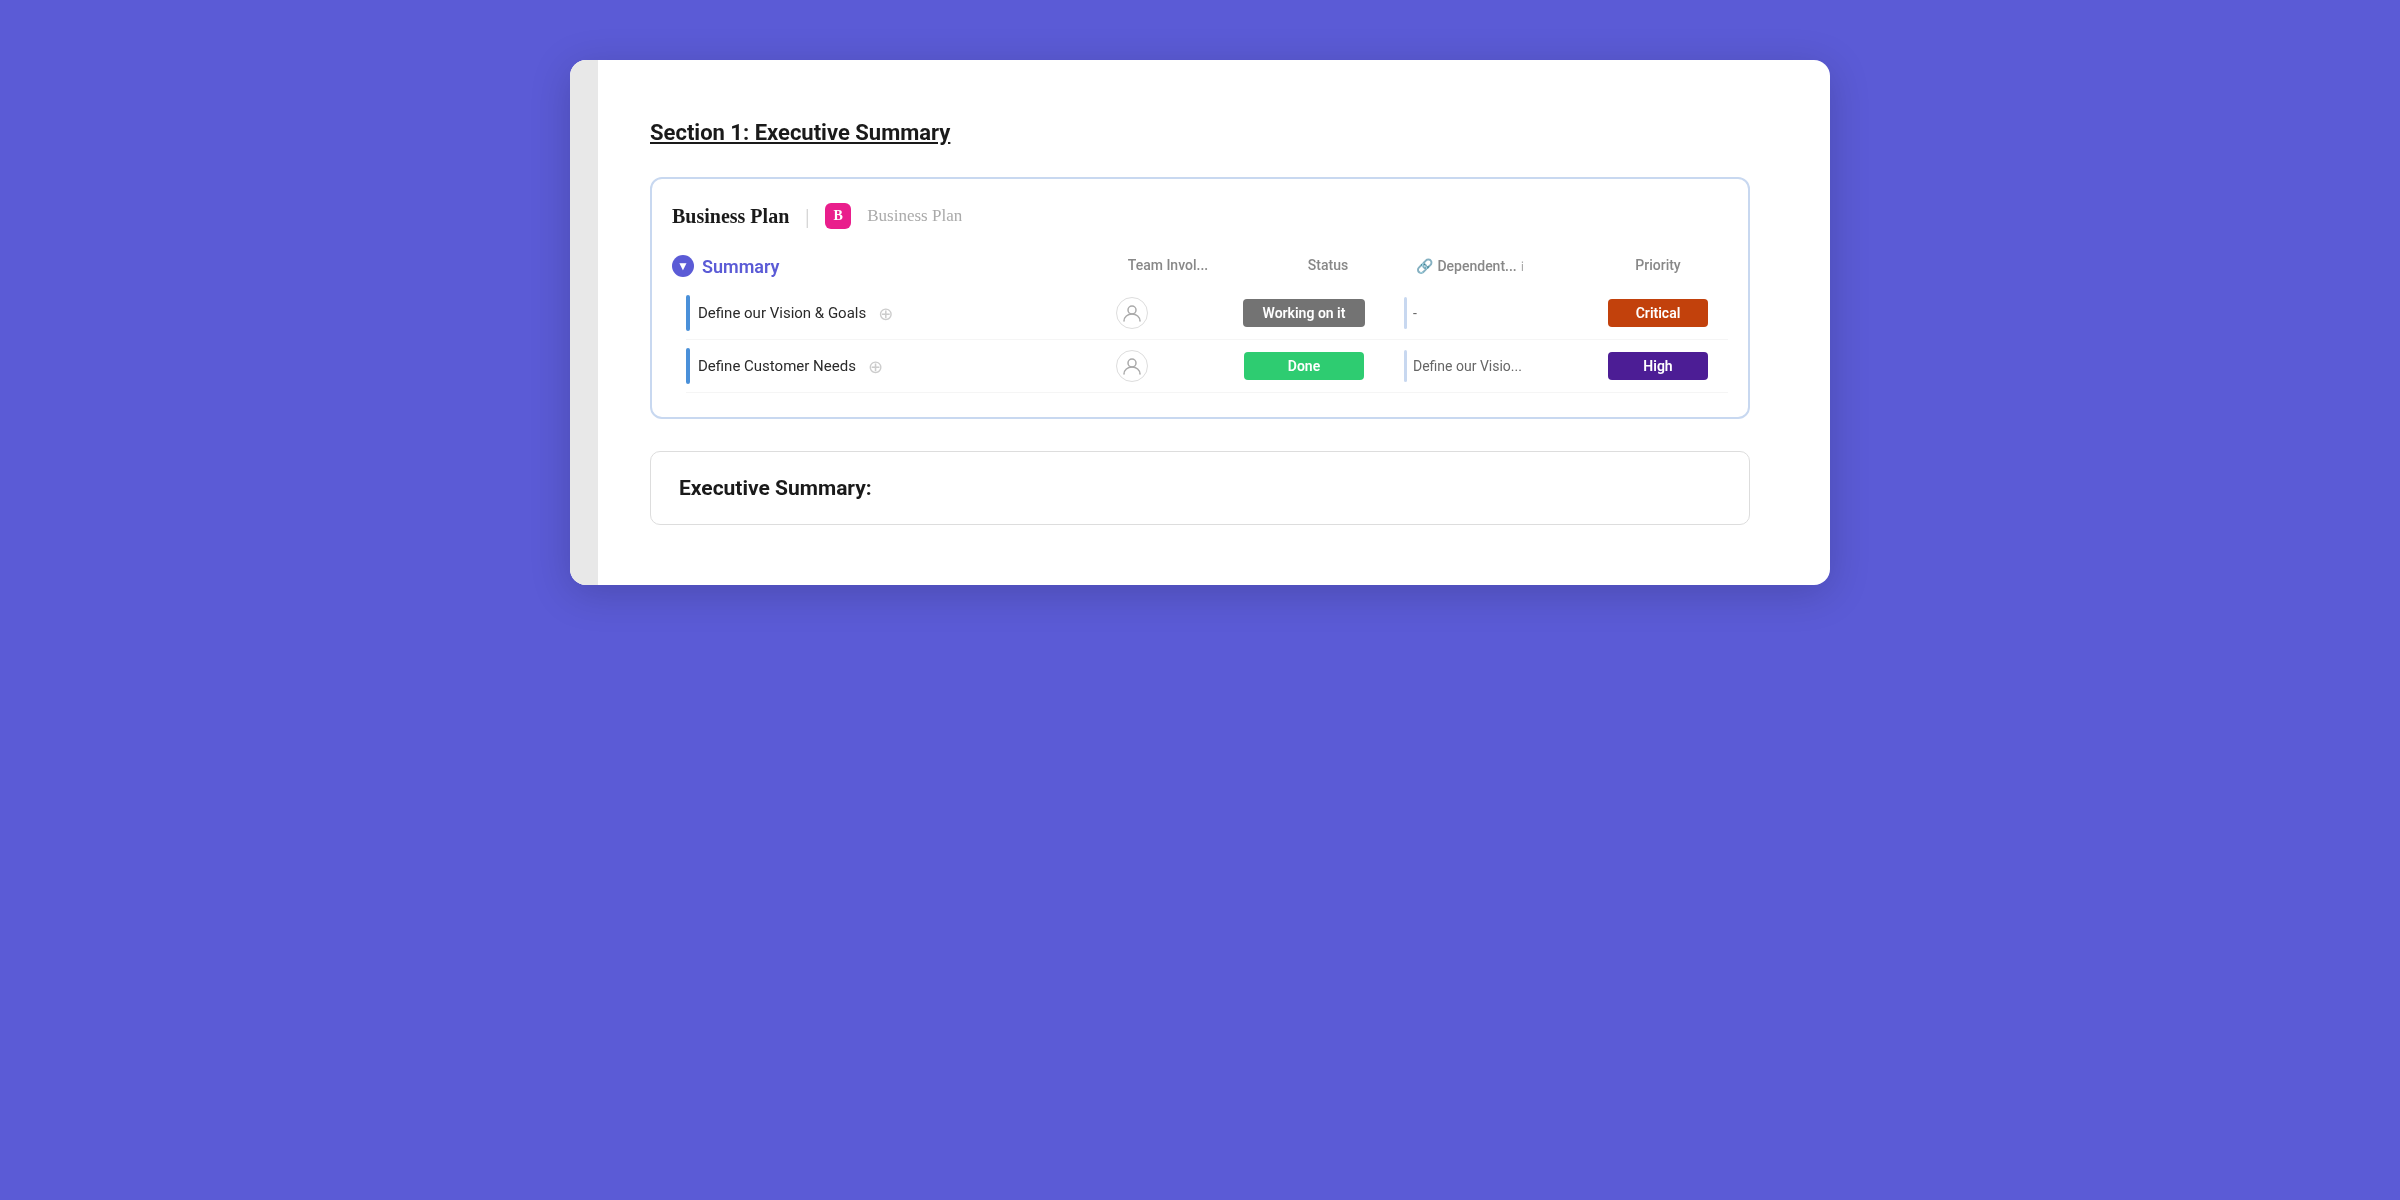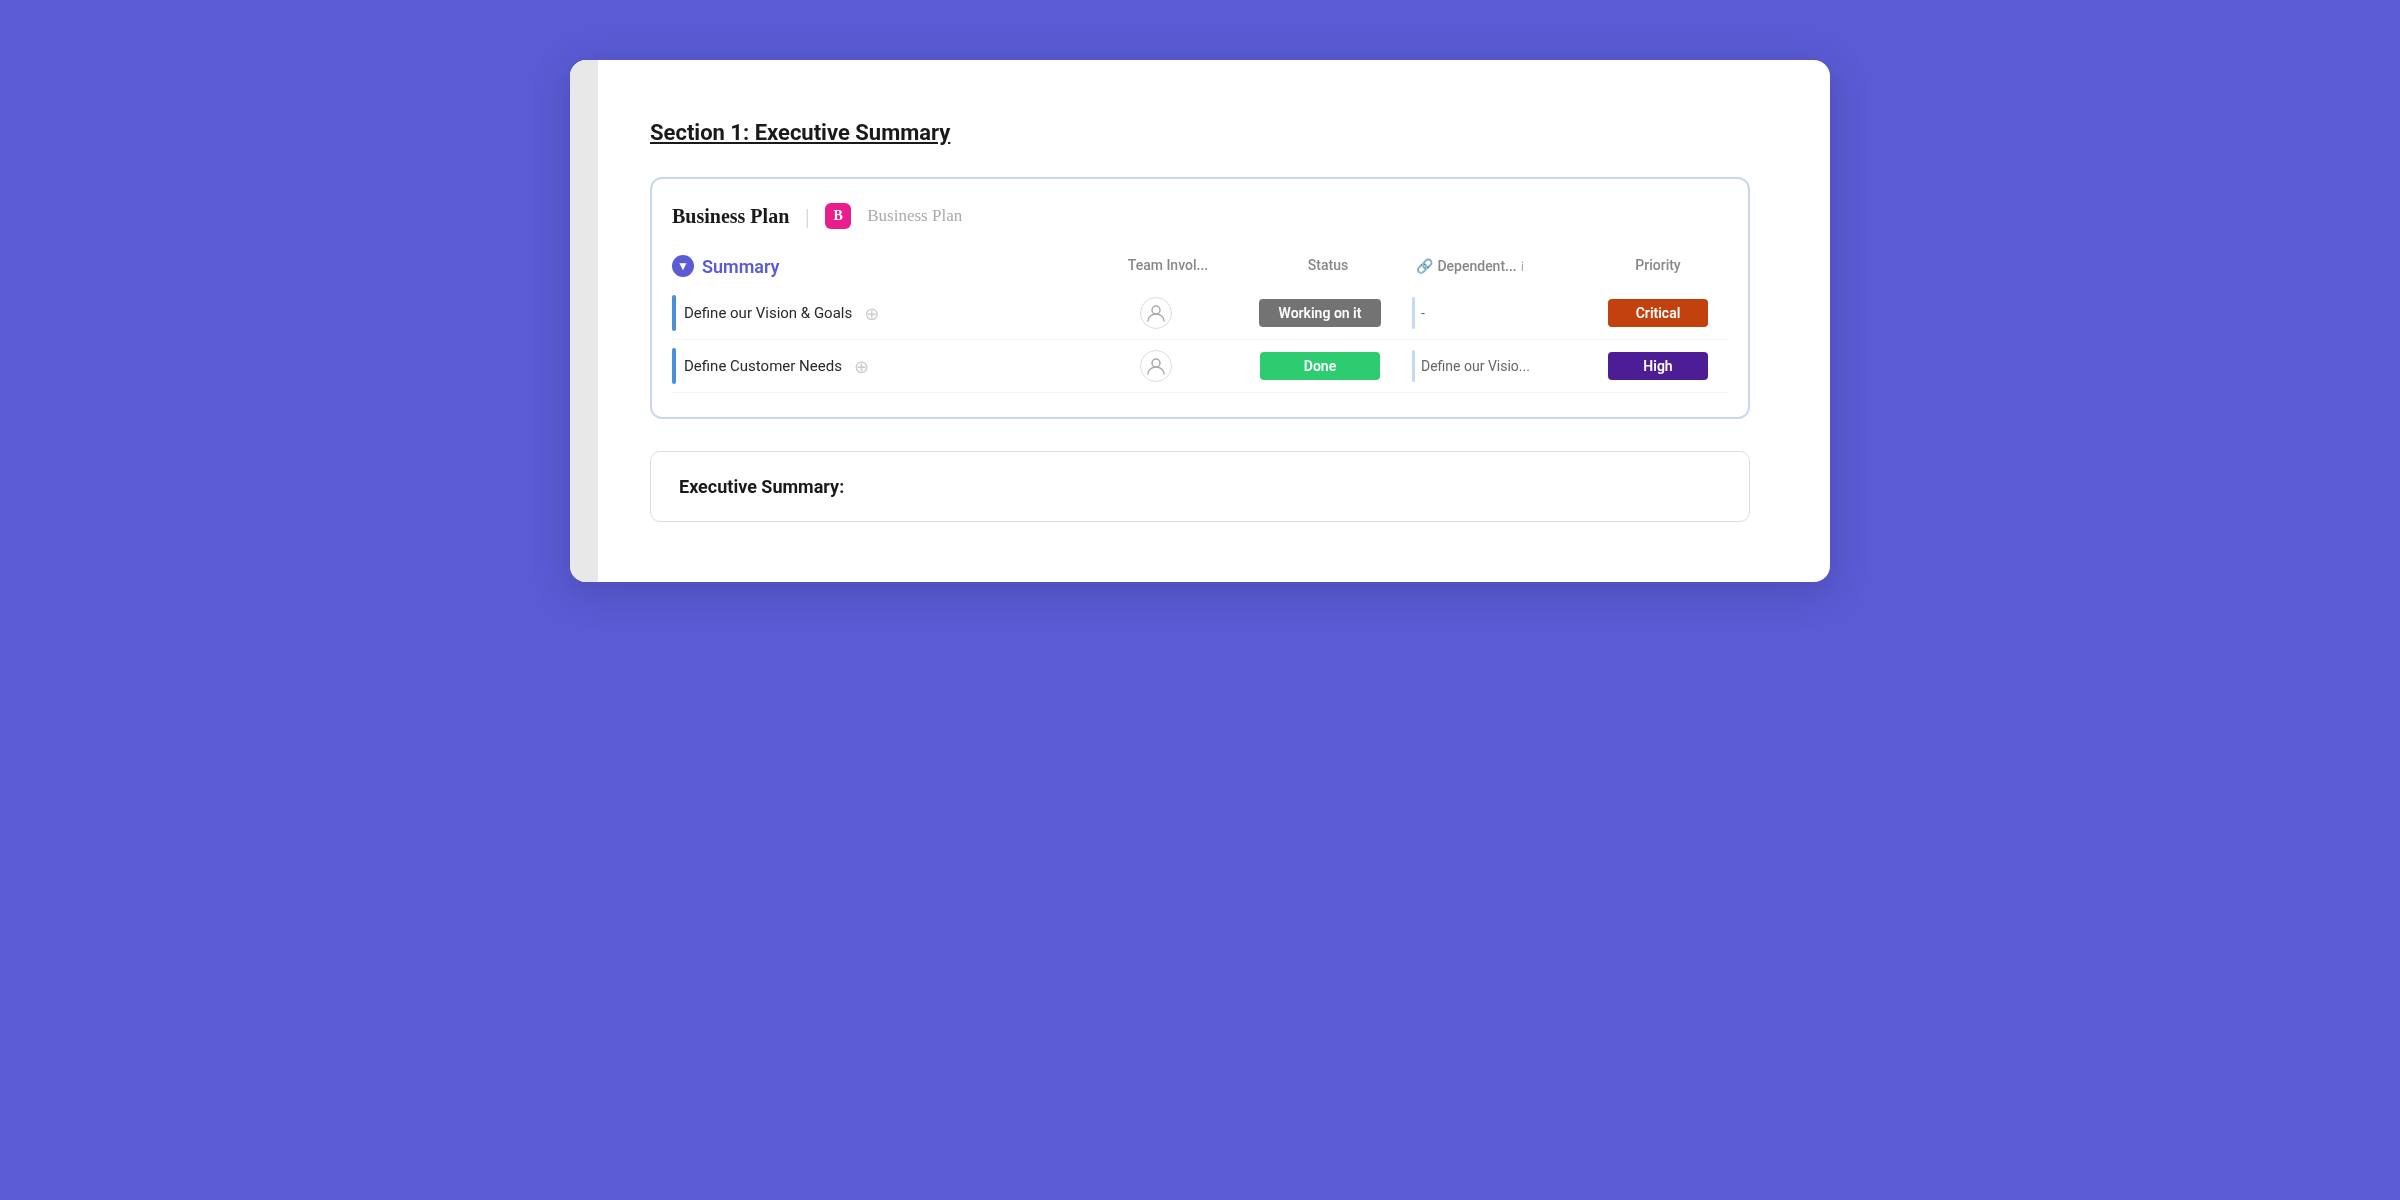--- a/index.html
+++ b/index.html
@@ -152,24 +152,25 @@
       padding: 4px 8px;
     }
 
     .col-header.center { text-align: center; }
     .col-header.with-icon { display: flex; align-items: center; gap: 4px; }
 
     
     .task-row {
       display: grid;
       grid-template-columns: 1fr 160px 160px 180px 140px;
-      gap: 4px;
+      gap: 12px;
       align-items: center;
       min-height: 52px;
       border-bottom: 1px solid #f5f5f5;
+      margin-left: 14px;
     }
 
     .task-name-cell {
       display: flex;
       align-items: center;
       gap: 8px;
       padding: 8px 0;
     }
 
     .task-color-bar {
@@ -268,21 +269,21 @@
     .priority-high { background: #4c1d95; }
 
     
     .exec-summary-card {
       border: 1.5px solid #dddddd;
       border-radius: 10px;
       padding: 24px 28px;
     }
 
     .exec-summary-title {
-      font-size: 18px;
+      font-size: 21px;
       font-weight: 700;
       color: #1a1a1a;
     }
   </style>
 </head>
 <body>
 
 <div class="document-container">
   <div class="doc-sidebar-strip"></div>
 

